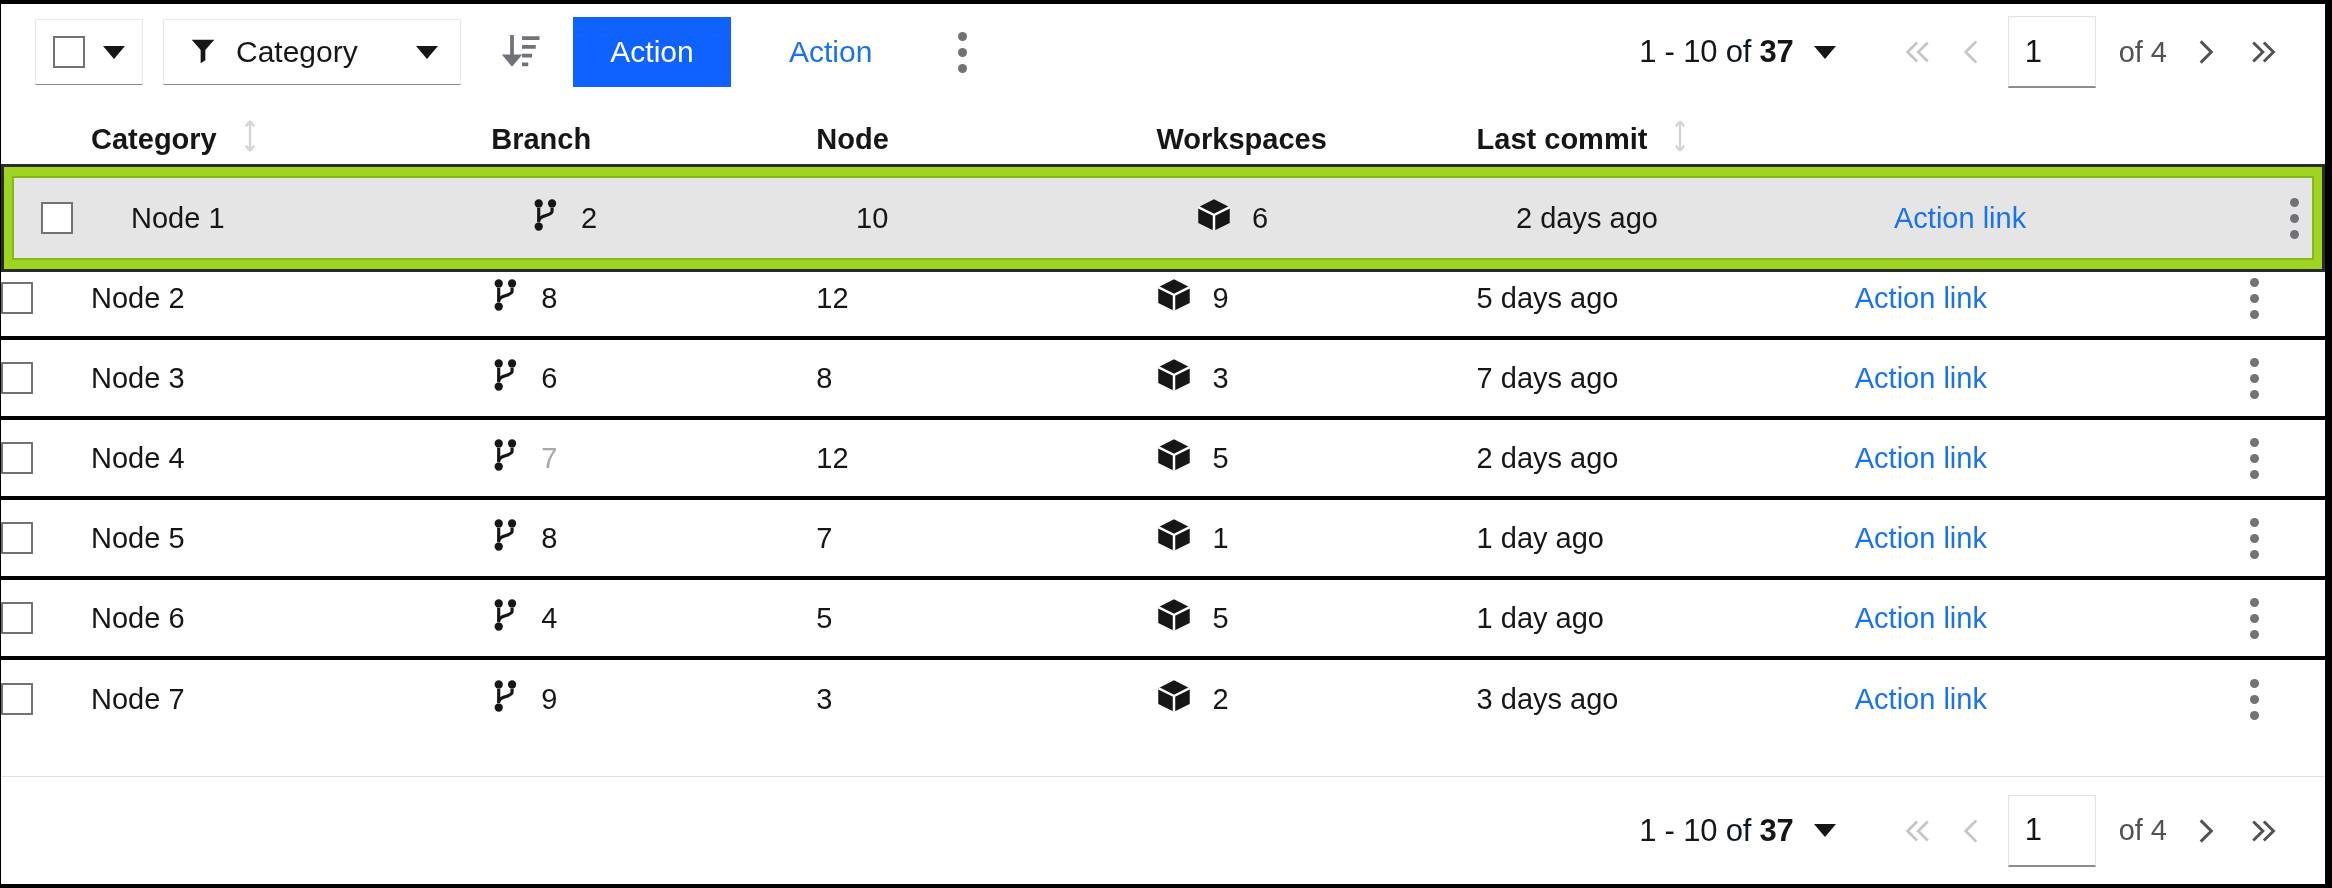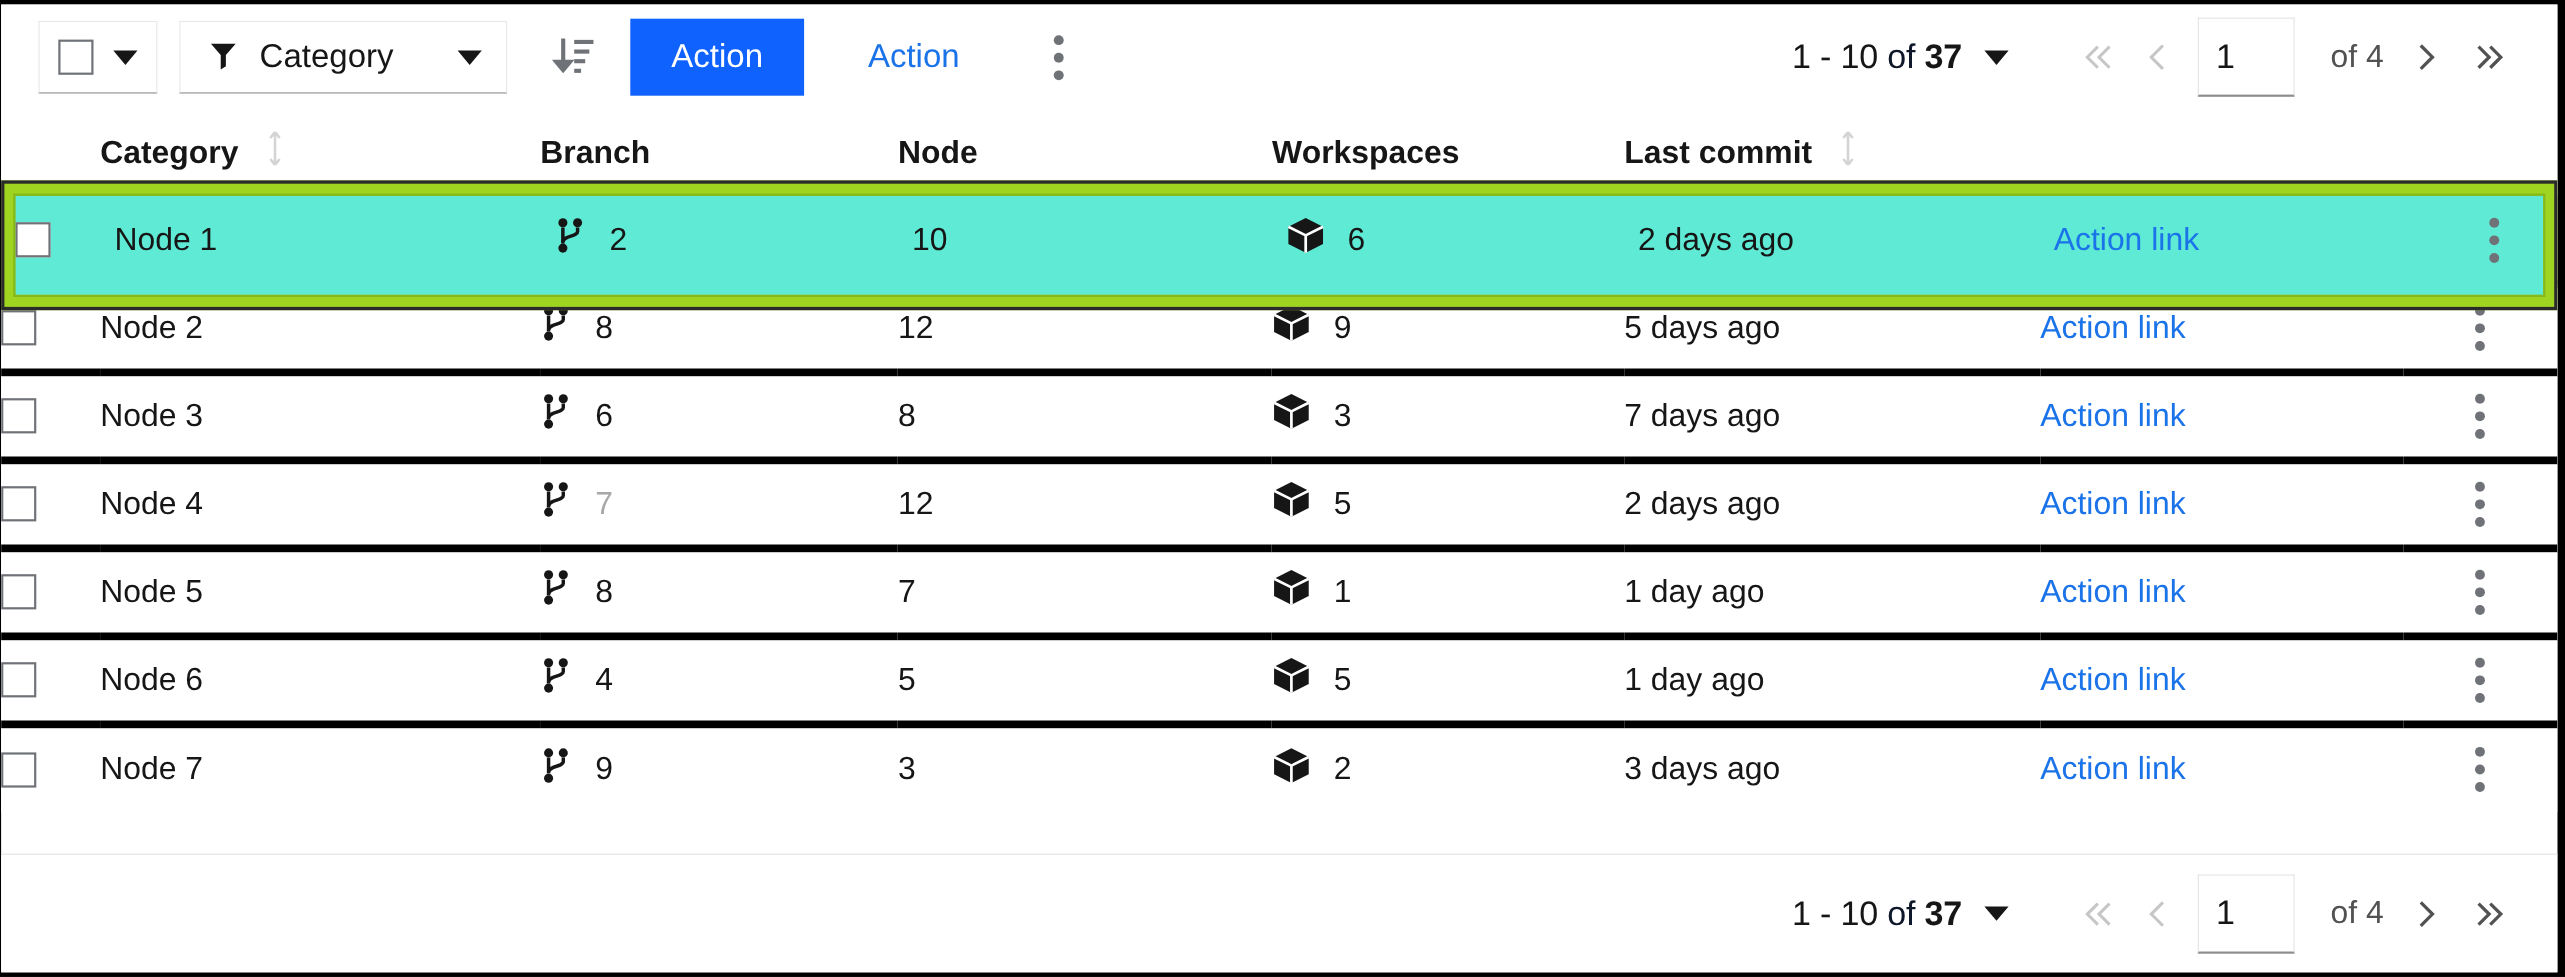--- a/index.html
+++ b/index.html
@@ -177,21 +177,21 @@
     border-bottom: 2px solid #8d8d8d;
     background: #ffffff;
     font-size: 31px;
     color: #161616;
     padding-left: 16px;
     font-family: "Liberation Sans", sans-serif;
     outline: none;
   }
 
   .pg-of {
-    margin-left: 33px;
+    margin-left: 23px;
     font-size: 29px;
     color: #525252;
     white-space: nowrap;
   }
 
   
   .table { width: 100%; border-collapse: collapse; table-layout: fixed; }
 
   .table th {
     height: 78px;
@@ -207,21 +207,21 @@
 
   .table td {
     height: 80px;
     font-size: 29px;
     color: #161616;
     vertical-align: middle;
     padding: 0;
     background: #ffffff;
   }
 
-  .row-divider td { border-top: 7px solid #000000; }
+  .row-divider td { border-top: 4px solid #000000; }
 
   
   .col-cb   { width: 90px; }
   .col-cat  { width: 400px; }
   .col-br   { width: 325px; }
   .col-code { width: 340px; }
   .col-ws   { width: 320px; }
   .col-lc   { width: 378px; }
   .col-link { width: 330px; }
   .col-menu { width: 140px; }
@@ -243,23 +243,24 @@
   .hl-wrap {
     position: absolute;
     left: 0;
     width: 2324px;
     border: 3px solid #2b2b2b;
     background: #9fd420;
     padding: 11px 10px;
     box-sizing: border-box;
   }
   .hl-inner {
-    background: #5eead4;
+    background: #e5e5e5;
     outline: 2px solid #86b81b;
-    height: 90px;
+    height: 80px;
+    padding-left: 27px;
   }
   .hl-table { width: 100%; border-collapse: collapse; table-layout: fixed; }
   .hl-table td { height: 80px; font-size: 29px; color: #161616; vertical-align: middle; padding: 0; }
 
   .bottom-bar {
     position: absolute;
     left: 0; right: 0; bottom: 0;
     height: 108px;
     border-top: 1px solid #e0e0e0;
     display: flex;

